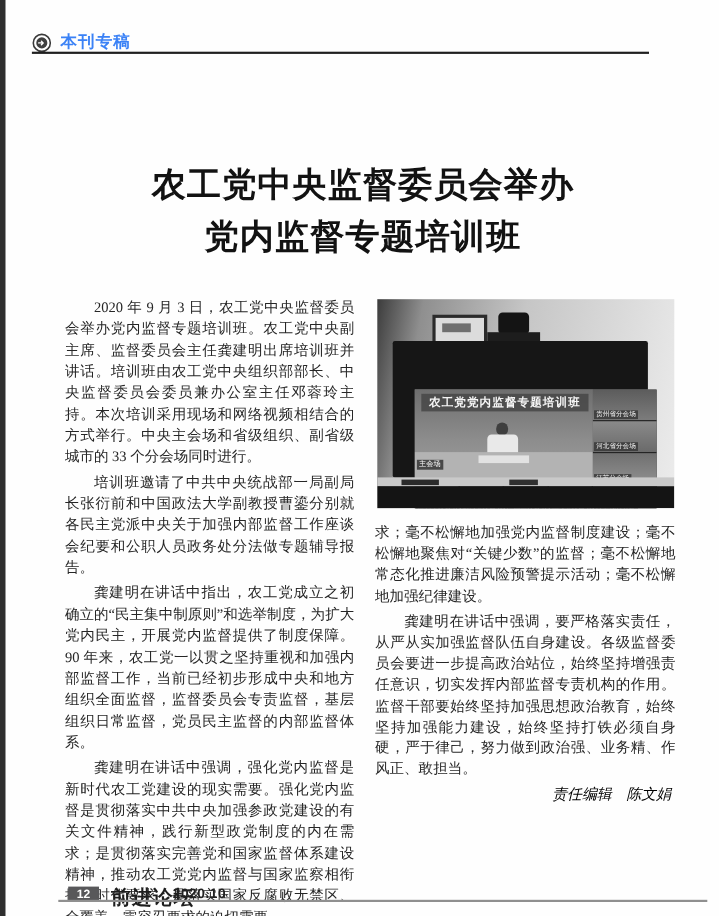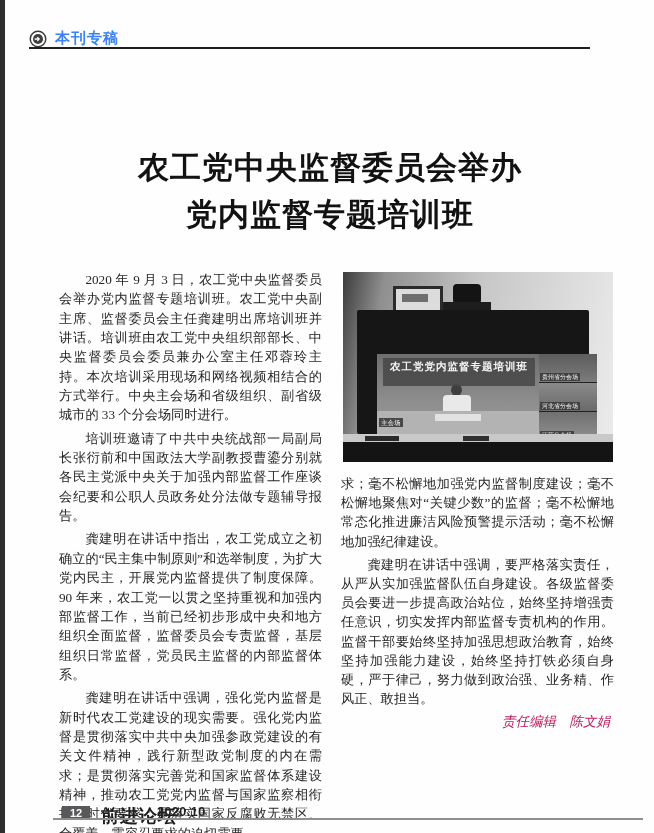--- a/index.html
+++ b/index.html
@@ -25,34 +25,34 @@
     text-align:center; font-family:"Liberation Sans","DejaVu Sans",sans-serif;
     font-weight:900; font-size:31px; line-height:47px; color:#121212; letter-spacing:1px;
   }
 
   
   .col { position:absolute; text-align:justify; font-size:13.2px; color:#262626; }
   .col p { margin:4px; text-indent:2em; }
   .col p.cont { text-indent:0; }
   .col-left  { left:55px;  top:266px; width:271px; line-height:19.35px; }
   .col-right { left:337px; top:470px; width:281px; line-height:19.2px; }
-  .editor { text-indent:0 !important; text-align:right; font-style:italic; font-size:13.5px; margin-top:3px !important; padding-right:4px; color:#be185d; }
+  .editor { text-indent:0 !important; text-align:right; font-style:italic; font-size:13.5px; margin-top:3px !important; padding-right:4px; color:#000000; }
 
   
   .photo { position:absolute; left:343px; top:272px; width:270px; height:190px; overflow:hidden;
            background:linear-gradient(100deg,#3c3c3c 0%,#8f8f8f 14%,#c6c6c6 45%,#ececec 100%); }
   .ph-clock { position:absolute; left:50px; top:14px; width:44px; height:22px; background:#dcdcdc; border:3px solid #2b2b2b; }
   .ph-clock:after { content:""; position:absolute; left:6px; top:5px; width:26px; height:8px; background:#6f6f6f; }
   .ph-camera { position:absolute; left:110px; top:12px; width:28px; height:20px; background:#141414; border-radius:4px; }
   .ph-camera-base { position:absolute; left:100px; top:30px; width:48px; height:8px; background:#1d1d1d; }
   .ph-tv { position:absolute; left:14px; top:38px; width:232px; height:124px; background:#161616; border-radius:2px; }
   .ph-screen { position:absolute; left:20px; top:44px; width:220px; height:112px; background:#8a8a8a; overflow:hidden; }
   .ph-main { position:absolute; left:0; top:0; width:162px; height:84px;
              background:linear-gradient(180deg,#6e6e6e 0%,#8d8d8d 55%,#9e9e9e 100%); }
-  .ph-banner { position:absolute; left:6px; top:4px; width:152px; height:28px; background:rgba(70,70,70,.85);
+  .ph-banner { position:absolute; left:6px; top:4px; width:152px; height:16px; background:rgba(70,70,70,.85);
                color:#f5f5f5; font-family:"Liberation Sans","DejaVu Sans",sans-serif; font-weight:bold;
                font-size:10.5px; line-height:16px; text-align:center; letter-spacing:1px; white-space:nowrap; }
   .ph-head { position:absolute; left:74px; top:30px; width:11px; height:12px; background:#3f3f3f; border-radius:50%; }
   .ph-body { position:absolute; left:66px; top:41px; width:28px; height:18px; background:#e9e9e9; border-radius:4px 4px 0 0; }
   .ph-desk { position:absolute; left:0px; top:57px; width:162px; height:27px; background:#b3b3b3; }
   .ph-paper { position:absolute; left:58px; top:60px; width:46px; height:7px; background:#e2e2e2; }
   .ph-chip { position:absolute; background:rgba(60,60,60,.9); color:#fafafa; font-family:"Liberation Sans","DejaVu Sans",sans-serif;
              font-size:6px; line-height:8px; padding:0 2px; white-space:nowrap; }
   .ph-chip-main { left:2px; top:64px; font-size:6.5px; line-height:9px; }
   .ph-side { position:absolute; left:162px; top:0; width:58px; height:112px; background:#3a3a3a; }

